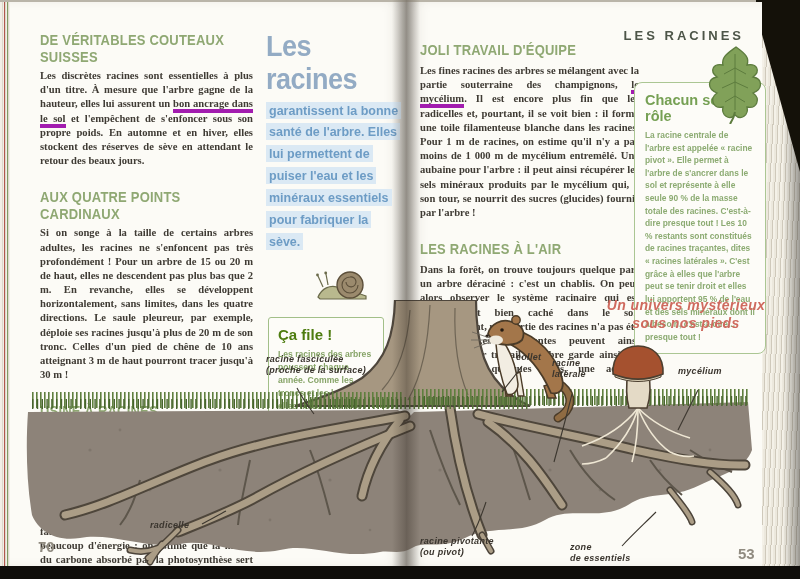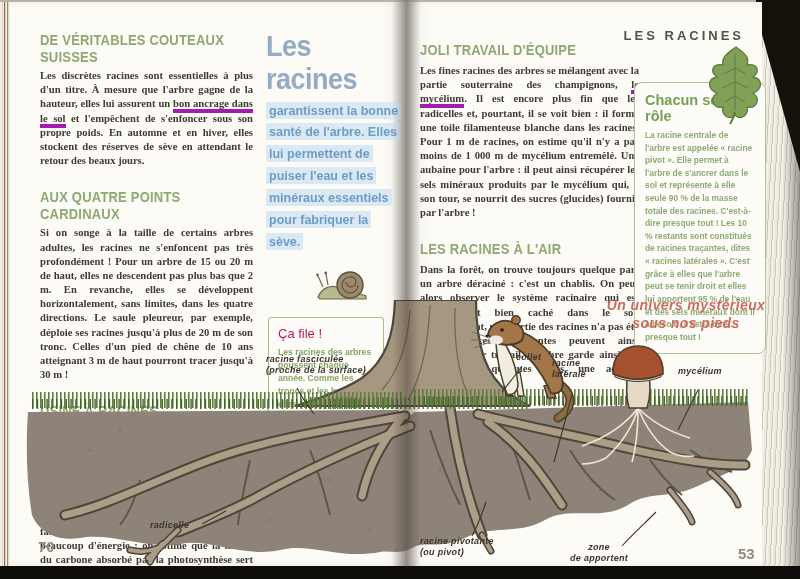--- a/index.html
+++ b/index.html
@@ -36,21 +36,21 @@
   span.u{border-bottom:4px solid #a21caf;}
 
   .col-left{position:absolute;left:30px;top:30px;width:213px;}
   .col-mid{position:absolute;left:250px;top:28px;width:146px;}
   .intro-title{font-size:27px;font-weight:bold;color:#93abc4;letter-spacing:-.5px;margin:0 0 8px 6px;
     transform:scaleY(1.08);transform-origin:left top;}
   .intro-lead{font-size:12.5px;font-weight:bold;color:#6d9cc5;line-height:1.75;margin-left:6px;width:136px;}
   .intro-lead span{background:#dbe9f4;padding:1.5px 3px;-webkit-box-decoration-break:clone;box-decoration-break:clone;}
 
   .fact-box{border:1.5px solid #a2bf88;border-radius:3px;padding:8px 9px;width:96px;margin:10px 0 0 8px;background:#fdfcf8;}
-  .fact-title{font-size:13px;font-weight:normal;color:#be185d;margin:0 0 5px 0;}
+  .fact-title{font-size:15px;font-weight:bold;color:#4d7c0f;margin:0 0 5px 0;}
   .fact-body{font-size:8.6px;font-weight:bold;color:#87a468;line-height:1.5;}
 
   .rp-header{position:absolute;right:18px;top:26px;font-size:13px;font-weight:bold;color:#4d5548;letter-spacing:3px;}
   .col-right{position:absolute;left:14px;top:40px;width:219px;}
   .role-box{position:absolute;left:228px;top:80px;width:110px;border:1.5px solid #abc693;border-radius:8px;
     padding:9px 10px 10px 10px;background:#fdfcf8;}
   .role-title{font-size:14.5px;font-weight:bold;color:#76a054;margin:0 0 5px 0;}
   .role-body{font-size:8.4px;font-weight:bold;color:#8cab72;line-height:1.5;}
   .oak-leaf{position:absolute;left:300px;top:42px;z-index:3;}
 
@@ -295,23 +295,23 @@
   <div class="label" style="left:678px;top:366px;">
     <span>mycélium</span>
   </div>
   <div class="label" style="left:150px;top:520px;">
     <span>radicelle</span>
   </div>
   <div class="label" style="left:420px;top:536px;">
     <span>racine pivotante</span>
     <span>(ou pivot)</span>
   </div>
-  <div class="label" style="left:570px;top:542px;text-align:center;">
+  <div class="label" style="left:570px;top:542px;">
     <span>zone</span>
-    <span>de apportent</span>
+    <span>de essentiels</span>
   </div>
 
   <div class="pagenum pn-52">70</div>
   <div class="pagenum pn-53">53</div>
 
   <div class="spine-shadow"></div>
   <div class="edge-bottom"></div>
 </div>
 
 </body></html>

